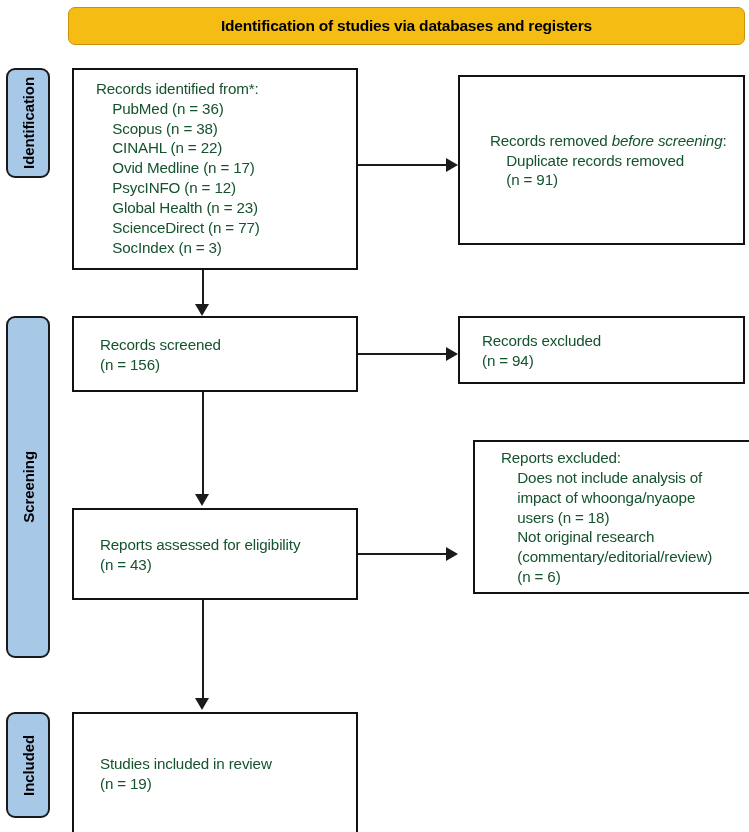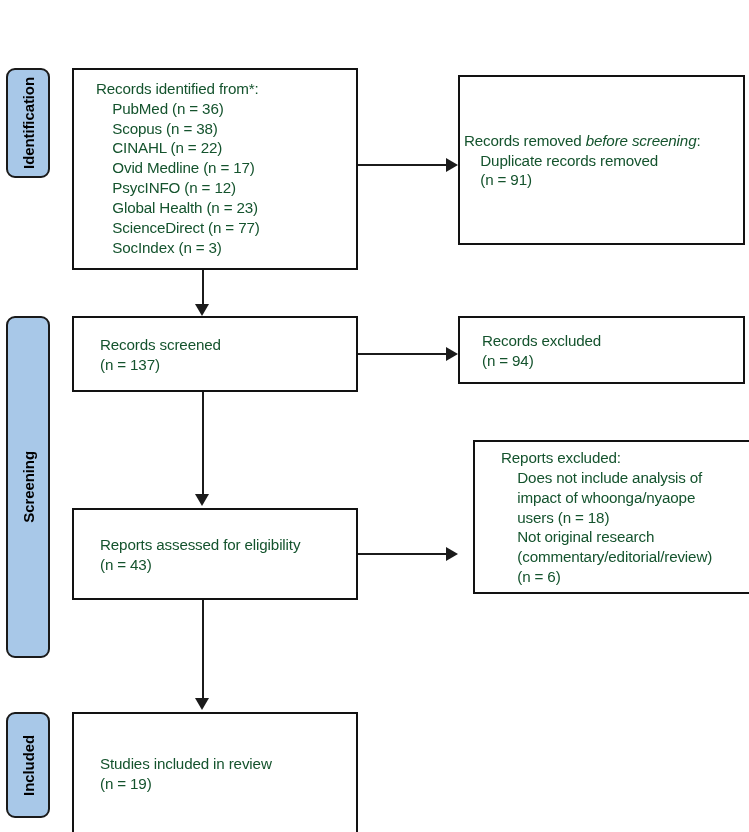--- a/index.html
+++ b/index.html
@@ -80,21 +80,21 @@
   .box-text {
     font-size: 15.2px;
     line-height: 1.305;
     color: #14532d;
     white-space: pre-wrap;
     letter-spacing: -0.15px;
   }
   .box-text .ital { font-style: italic; }
 
   #box-identified   { left: 72px;  top: 68px;  width: 286px; height: 202px; }
-  #box-removed      { left: 458px; top: 75px;  width: 287px; height: 170px; padding-left: 0; }
+  #box-removed      { left: 458px; top: 75px;  width: 287px; height: 170px; padding-left: 26px; }
   #box-screened     { left: 72px;  top: 316px; width: 286px; height: 76px;  }
   #box-excluded     { left: 458px; top: 316px; width: 287px; height: 68px;  padding-left: 18px; }
   #box-eligibility  { left: 72px;  top: 508px; width: 286px; height: 92px;  }
   #box-rep-excluded { left: 458px; top: 440px; width: 287px; height: 154px; padding-left: 22px; margin-left: 15px; }
   #box-included     { left: 72px;  top: 712px; width: 286px; height: 122px; }
 
   #box-removed .box-text,
   #box-excluded .box-text,
   #box-rep-excluded .box-text { padding-left: 4px; }
 
@@ -147,20 +147,23 @@
   #h3-head { left: 446px; top: 547px; }
   
   #v3      { left: 202px; top: 600px; height: 100px; }
   #v3-head { left: 195px; top: 698px; }
 </style>
 </head>
 <body>
 
 <div id="canvas">
 
+  <div class="banner">
+    <div class="banner-text">Identification of studies via databases and registers</div>
+  </div>
 
   <div class="stage" id="stage-identification">
     <span class="stage-label">Identification</span>
   </div>
   <div class="stage" id="stage-screening">
     <span class="stage-label">Screening</span>
   </div>
   <div class="stage" id="stage-included">
     <span class="stage-label">Included</span>
   </div>
@@ -181,21 +184,21 @@
     <div class="vcenter">
       <div class="box-text"><span>Records removed </span><span class="ital">before screening</span><span>:
     Duplicate records removed
     (n = 91)</span></div>
     </div>
   </div>
 
   <div class="box" id="box-screened">
     <div class="vcenter">
       <div class="box-text">Records screened
-(n = 137)</div>
+(n = 156)</div>
     </div>
   </div>
 
   <div class="box" id="box-excluded">
     <div class="vcenter">
       <div class="box-text">Records excluded
 (n = 94)</div>
     </div>
   </div>
 

